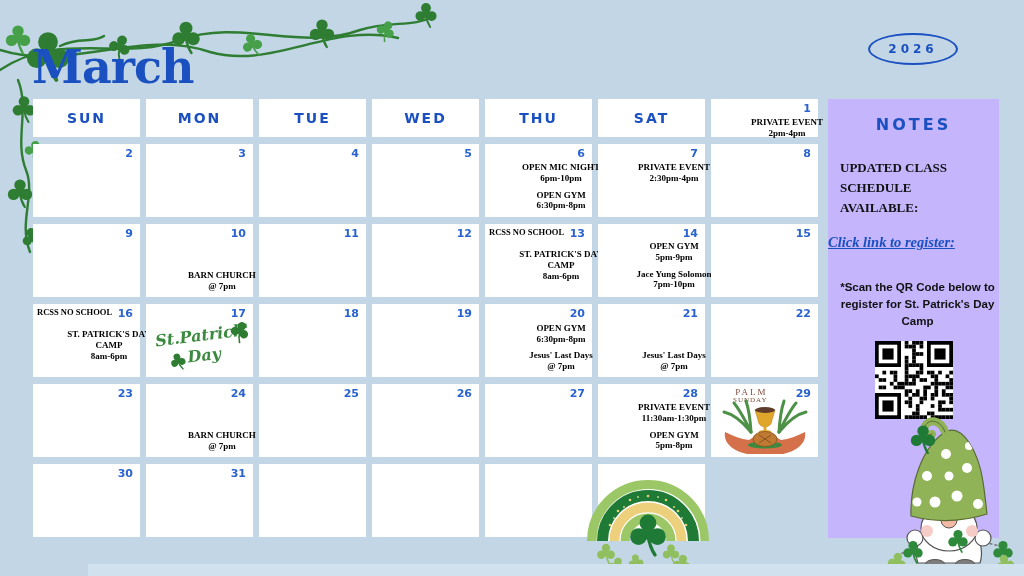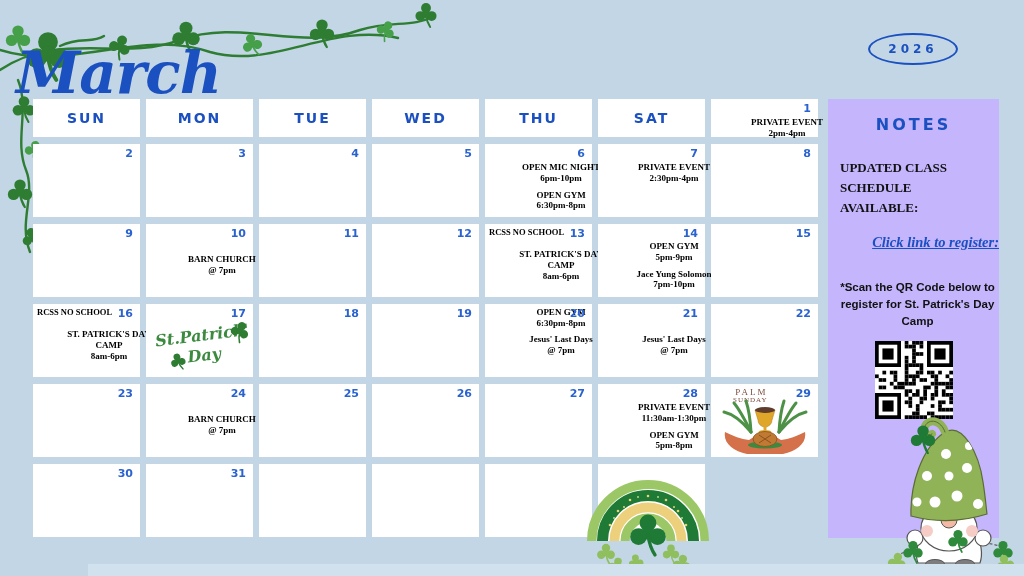--- a/index.html
+++ b/index.html
@@ -2,23 +2,23 @@
 <html><head>
 <meta charset="utf-8">
 <style>
   html,body{margin:0;padding:0;}
   body{
     width:1024px;height:576px;position:relative;overflow:hidden;
     background:#c2d6e5;
     font-family:"Liberation Sans", sans-serif;
   }
   .title{
-    position:absolute;left:16px;top:44px;
+    position:absolute;left:32px;top:44px;
     font-family:"DejaVu Serif", serif;font-weight:bold;
-    font-size:58px;color:#1b50c0;letter-spacing:-1px;line-height:1;font-style:italic;
+    font-size:46px;color:#1b50c0;letter-spacing:-1px;line-height:1;
   }
   .year-badge{
     position:absolute;left:868px;top:33px;width:86px;height:28px;
     border:2px solid #1b50c0;border-radius:50%;
     display:flex;align-items:center;justify-content:center;
     color:#1b50c0;font-weight:bold;font-size:12px;letter-spacing:4px;
     font-family:"DejaVu Sans", sans-serif;
   }
   .vine{position:absolute;left:0;top:0;pointer-events:none;}
   .grid{
@@ -41,21 +41,21 @@
     font-family:"Liberation Serif", serif;font-weight:bold;font-size:8.5px;color:#000;
   }
   .events{
     flex:1;display:flex;flex-direction:column;align-items:center;gap:6px;
     width:100%;text-align:center;color:#000;
     font-family:"Liberation Serif", serif;font-weight:bold;
     font-size:9px;line-height:1.2;
   }
   .events.top{justify-content:flex-start;padding-top:18px;}
   .events.center{justify-content:center;padding-top:10px;}
-  .events.bottom{justify-content:flex-end;padding-bottom:21px;text-align:center;}
+  .events.bottom{justify-content:flex-end;padding-bottom:5px;text-align:center;}
   .event{width:100%;padding:0 3px;box-sizing:border-box;margin-left:45px;}
   .ill-st{position:absolute;left:50%;top:55%;transform:translate(-50%,-50%);}
   .ill-palm-svg{position:absolute;left:50%;bottom:1px;transform:translateX(-50%);}
   .palm-label{
     position:absolute;left:22px;top:4px;text-align:right;color:#7c4f3f;
     font-family:"Liberation Serif", serif;line-height:1.05;
   }
   .palm-line1{font-size:9px;letter-spacing:2px;}
   .palm-line2{font-size:7px;letter-spacing:1px;}
   .notes{
@@ -63,21 +63,21 @@
   }
   .notes-heading{
     margin-top:16px;text-align:center;color:#1b50c0;font-weight:bold;
     font-size:16px;letter-spacing:3px;font-family:"DejaVu Sans", sans-serif;
   }
   .notes-line1{
     margin:24px 12px 0 12px;font-family:"Liberation Serif", serif;font-weight:bold;
     font-size:13px;line-height:1.55;color:#111;
   }
   .notes-link{
-    display:block;margin:16px auto 0 auto;text-align:right;
+    display:block;margin:16px auto 0 auto;text-align:left;
     font-family:"Liberation Serif", serif;font-weight:bold;font-style:italic;
     font-size:14.5px;color:#1b50c0;text-decoration:underline;cursor:pointer;
   }
   .notes-qr-note{
     margin:28px 0 0 8px;text-align:center;font-family:Liberation Sans, sans-serif;
     font-weight:bold;font-size:11.5px;line-height:1.45;color:#111;
   }
   .qr{display:block;margin:12px auto 0 auto;background:#fff;}
   .rainbow{position:absolute;left:578px;top:463px;pointer-events:none;}
   .gnome{position:absolute;left:883px;top:404px;pointer-events:none;}

